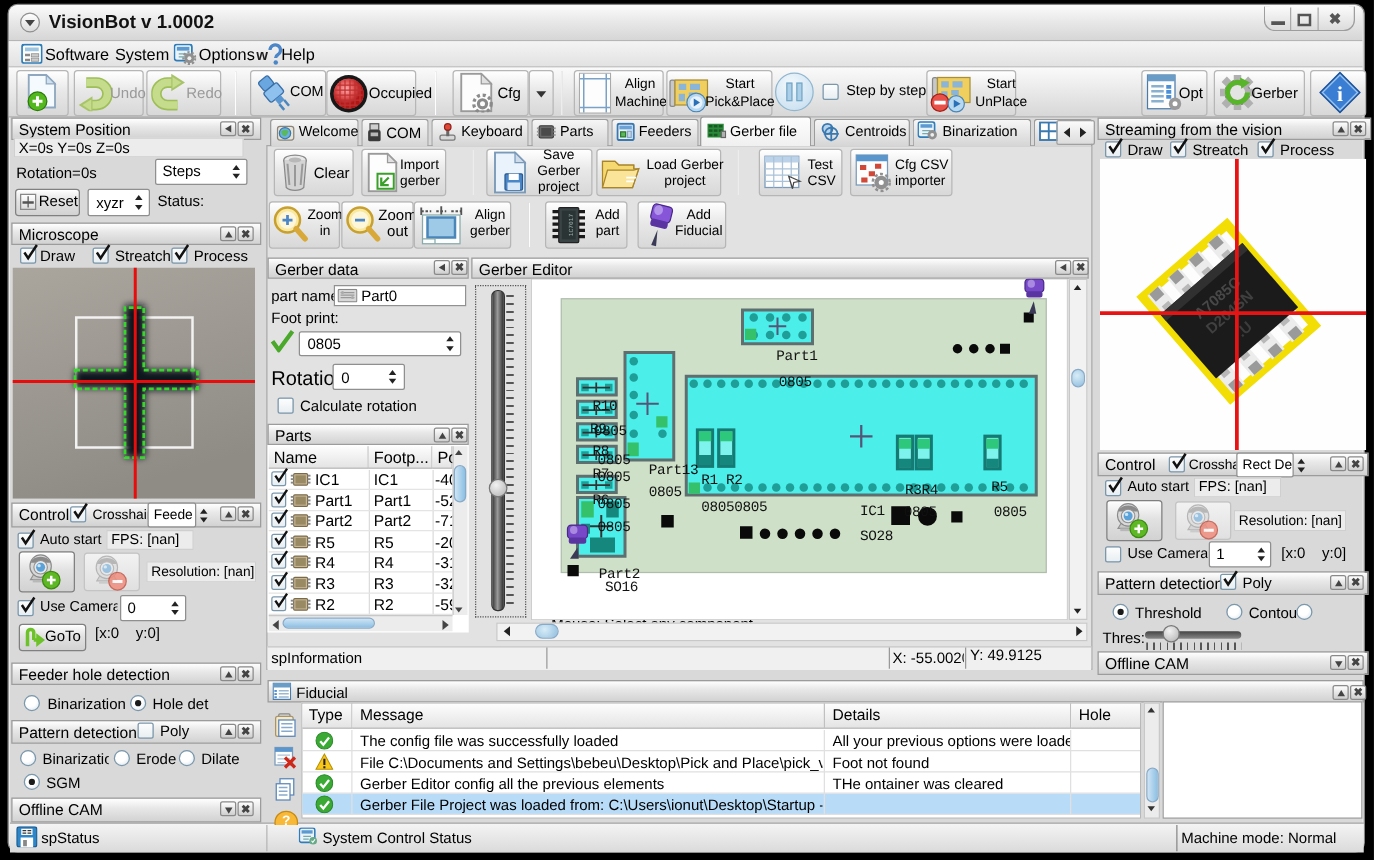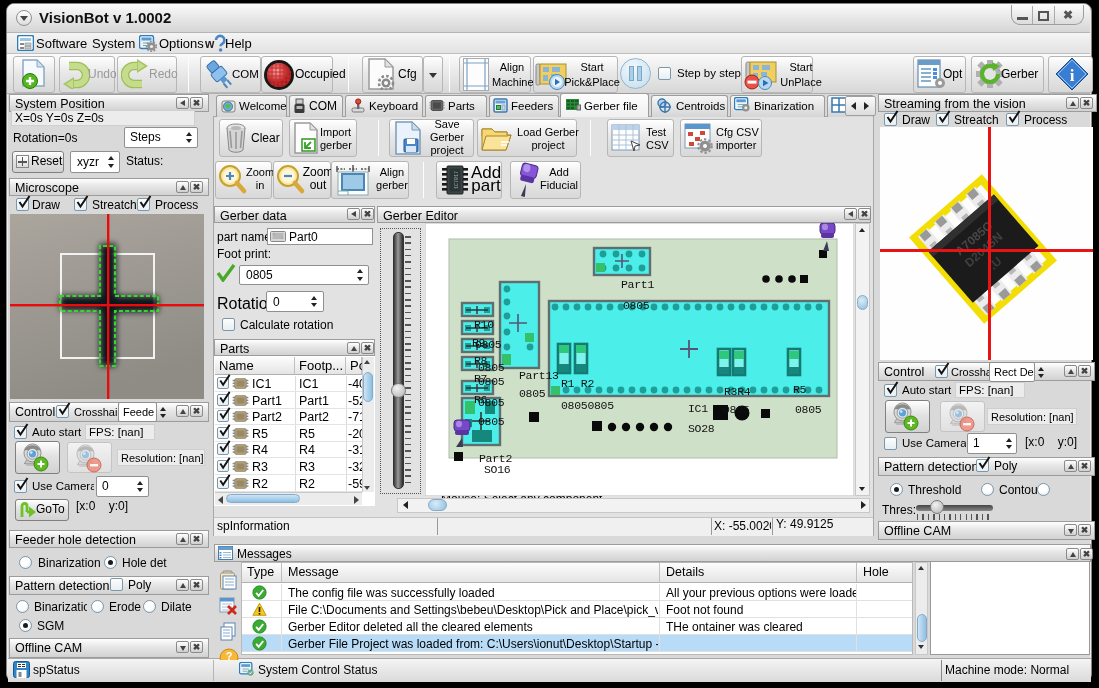--- a/index.html
+++ b/index.html
@@ -648,21 +648,21 @@
       <rect x="2" y="15" width="5" height="2.6"></rect>
       <rect x="2" y="20" width="5" height="2.6"></rect>
       <rect x="2" y="25" width="5" height="2.6"></rect>
       <rect x="23" y="5" width="5" height="2.6"></rect>
       <rect x="23" y="10" width="5" height="2.6"></rect>
       <rect x="23" y="15" width="5" height="2.6"></rect>
       <rect x="23" y="20" width="5" height="2.6"></rect>
       <rect x="23" y="25" width="5" height="2.6"></rect>
     </g>
   </svg>
-<div class="a lbl wrap" style="left:470px;top:166px;width:32px;text-align:center;font-size:17px;line-height:13px">Add part</div>
+<div class="a lbl wrap" style="left:470px;top:166px;width:32px;text-align:center;font-size:11px;line-height:13px">Add part</div>
 <div class="a tbtn" style="left:510px;top:161px;width:71px;height:38px"></div>
 <svg class="a" style="left:514px;top:162px" width="26" height="36" viewBox="0 0 26 36">
     <g transform="rotate(14 13 18)">
       <path d="M13 22l-2 13h4z" fill="#3a3a56"></path>
       <rect x="5" y="2" width="16" height="13" rx="3" fill="#8655d8" stroke="#4a2a88"></rect>
       <ellipse cx="10" cy="6.5" rx="3.5" ry="4" fill="#b194ea"></ellipse>
       <rect x="6" y="14" width="14" height="6" rx="2.4" fill="#5a34a0"></rect>
     </g>
   </svg>
 <div class="a lbl wrap" style="left:536px;top:166px;width:46px;text-align:center;font-size:11px;line-height:13px">Add Fiducial</div>
@@ -1177,21 +1177,21 @@
     <rect x="0.5" y="0.5" width="14" height="3.5" fill="#6a9cc8"></rect>
     <g stroke="#9ab8d0" stroke-width="1.2">
       <path d="M5 6.5h8M5 9h8M5 11.5h8"></path>
     </g>
     <g fill="#4a90d8">
       <rect x="1.5" y="6" width="2" height="1.5"></rect>
       <rect x="1.5" y="8.5" width="2" height="1.5"></rect>
       <rect x="1.5" y="11" width="2" height="1.5"></rect>
     </g>
   </svg>
-<div class="a lbl" style="left:237px;top:547px">Messages</div>
+<div class="a lbl" style="left:237px;top:547px">Fiducial</div>
 <div class="a mb" style="left:1066px;top:548px">
     <div style="margin:3px auto 0;width:0;height:0;border-left:3.5px solid transparent;border-right:3.5px solid transparent;border-bottom:5px solid #444"></div>
   </div>
 <div class="a mb" style="left:1080px;top:548px;font-size:9px;line-height:10px;text-align:center;font-weight:bold;color:#444">✖</div>
 
 <svg class="a" style="left:219px;top:570px" width="19" height="21" viewBox="0 0 19 21">
     <rect x="4" y="1" width="9" height="4" rx="1" fill="#d8d8d8" stroke="#888"></rect>
     <rect x="1.5" y="3" width="14" height="16" rx="1.5" fill="#f4e8c8" stroke="#a8946a"></rect>
     <rect x="4" y="6" width="13" height="13" fill="#fff" stroke="#5a86b8"></rect>
     <path d="M6 9h9M6 12h9M6 15h9" stroke="#88aacc" stroke-width="1.2"></path>
@@ -1226,21 +1226,21 @@
 <div class="a" style="left:242px;top:617px;width:670px;height:1px;background:#e0e0e0"></div>
 <svg class="a" style="left:252px;top:602px" width="15" height="15" viewBox="0 0 18 18">
     <use href="#warn"></use>
   </svg>
 <div class="a" style="left:288px;top:603px;font-size:12px;white-space:nowrap;overflow:hidden;width:370px">File C:\Documents and Settings\bebeu\Desktop\Pick and Place\pick_vers02\...</div>
 <div class="a" style="left:666px;top:603px;font-size:12px;white-space:nowrap;overflow:hidden;width:190px">Foot not found</div>
 <div class="a" style="left:242px;top:634px;width:670px;height:1px;background:#e0e0e0"></div>
 <svg class="a" style="left:252px;top:619px" width="15" height="15" viewBox="0 0 18 18">
     <use href="#gchk"></use>
   </svg>
-<div class="a" style="left:288px;top:620px;font-size:12px;white-space:nowrap;overflow:hidden;width:370px">Gerber Editor deleted all the cleared elements</div>
+<div class="a" style="left:288px;top:620px;font-size:12px;white-space:nowrap;overflow:hidden;width:370px">Gerber Editor config all the previous elements</div>
 <div class="a" style="left:666px;top:620px;font-size:12px;white-space:nowrap;overflow:hidden;width:190px">THe ontainer was cleared</div>
 <div class="a" style="left:242px;top:635px;width:670px;height:17px;background:#b8dcf8"></div>
 <div class="a" style="left:242px;top:651px;width:670px;height:1px;background:#e0e0e0"></div>
 <svg class="a" style="left:252px;top:636px" width="15" height="15" viewBox="0 0 18 18">
     <use href="#gchk"></use>
   </svg>
 <div class="a" style="left:288px;top:637px;font-size:12px;white-space:nowrap;overflow:hidden;width:370px">Gerber File Project was loaded from: C:\Users\ionut\Desktop\Startup - Pick ...</div>
 <div class="a" style="left:281px;top:584px;width:1px;height:68px;background:#e0e0e0"></div>
 <div class="a" style="left:659px;top:584px;width:1px;height:68px;background:#e0e0e0"></div>
 <div class="a" style="left:856px;top:584px;width:1px;height:68px;background:#e0e0e0"></div>

